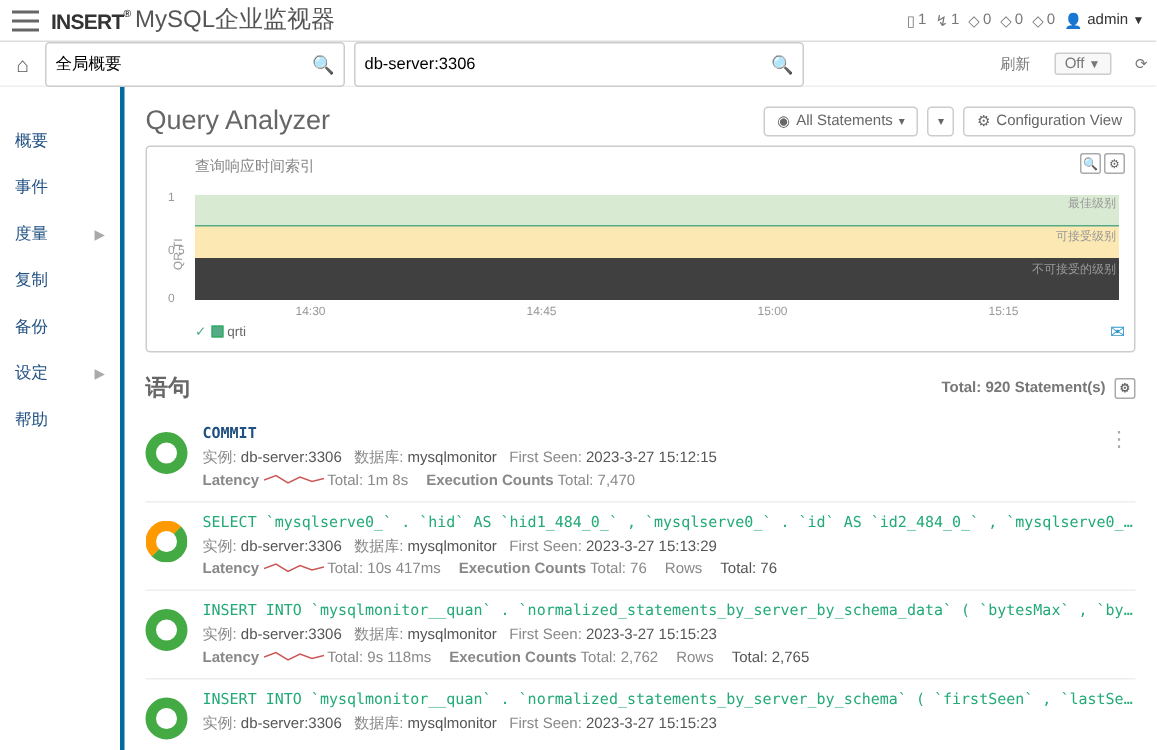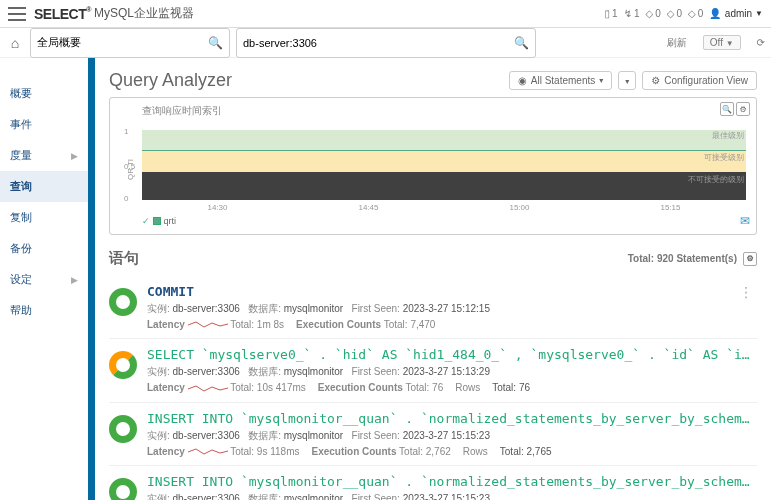--- a/index.html
+++ b/index.html
@@ -2,36 +2,36 @@
 <html><head>
 <meta charset="utf-8">
 <style>
 *{box-sizing:border-box;margin:0;padding:0;font-family:Arial,sans-serif}
 body{width:771px;height:500px;overflow:hidden;background:#fff;font-size:11px;color:#333}
 .topbar{height:28px;display:flex;align-items:center;padding:0 8px;border-bottom:1px solid #ddd}
 .hamburger{width:18px;height:14px;display:flex;flex-direction:column;justify-content:space-between;cursor:pointer;margin-right:8px}
 .hamburger span{height:2px;background:#666;display:block}
 .brand{font-weight:bold;font-size:14px;letter-spacing:-0.5px}
 .brand sup{font-size:7px;vertical-align:top}
-.brand-sub{font-size:12px;color:#555;margin-left:3px}
+.brand-sub{font-size:16px;color:#555;margin-left:3px}
 .topright{margin-left:auto;display:flex;align-items:center;gap:6px;font-size:10px;color:#777}
 .tri{display:flex;align-items:center;gap:2px}
 .user{display:flex;align-items:center;gap:3px;color:#333}
 .caret{font-size:8px}
 .searchrow{height:30px;display:flex;align-items:center;padding:0 6px;gap:6px;border-bottom:1px solid #eee}
 .home{width:18px;text-align:center;color:#555;font-size:14px}
 .searchbox{position:relative;border:1px solid #ccc;border-radius:3px;height:30px;display:flex;align-items:center;padding:0 6px;background:#fff}
 .searchbox input{border:none;outline:none;font-size:11px;width:100%}
 .searchbox .mag{position:absolute;right:6px;color:#888;font-size:12px}
 .sb1{width:200px}
 .sb2{width:300px}
 .refresh{margin-left:auto;display:flex;align-items:center;gap:16px;color:#777;font-size:10px}
 .offbtn{border:1px solid #ccc;padding:1px 6px;border-radius:2px;background:#f8f8f8}
 .main{display:flex;height:calc(500px - 58px)}
-.sidebar{width:95px;border-right:7px solid #0369a1;padding-top:20px}
+.sidebar{width:83px;border-right:3px solid #0369a1;padding-top:20px}
 .sidebar .item{padding:8px 10px;color:#205081;font-size:11px;display:flex;justify-content:space-between;align-items:center;cursor:pointer}
 .sidebar .item.active{background:#e8eef5;font-weight:bold}
 .sidebar .arrow{color:#aaa;font-size:9px}
 .content{flex:1;padding:12px 14px;overflow:hidden}
 .pagetitle{font-size:18px;color:#666;font-weight:300;display:flex;align-items:center}
 .tools{margin-left:auto;display:flex;gap:6px}
 .dd{border:1px solid #ccc;border-radius:3px;padding:3px 8px;font-size:10px;color:#666;display:flex;align-items:center;gap:4px;background:#fff}
 .gearbox{border:1px solid #ccc;border-radius:3px;padding:3px 6px;font-size:10px;color:#666;background:#fff}
 .chartbox{border:1px solid #ccc;border-radius:3px;padding:6px;margin:6px 0 14px;position:relative}
 .charttitle{font-size:10px;color:#888;margin-bottom:12px;padding-left:26px}
@@ -48,39 +48,39 @@
 .legend{margin-top:14px;margin-left:26px;font-size:9px;color:#666;display:flex;align-items:center;gap:3px}
 .legbox{width:8px;height:8px;background:#5a8;border:1px solid #3a6}
 .charticons{position:absolute;top:4px;right:6px;display:flex;gap:2px}
 .ci{width:14px;height:14px;border:1px solid #aaa;border-radius:2px;font-size:8px;display:flex;align-items:center;justify-content:center;color:#666}
 .sectiontitle{font-size:15px;color:#666;font-weight:700;display:flex;align-items:center;margin-bottom:8px}
 .totalstmt{margin-left:auto;font-size:10px;color:#777}
 .stmt{display:flex;gap:10px;padding:8px 0;border-bottom:1px solid #eee;position:relative}
 .donut{width:28px;height:28px;border-radius:50%;border:7px solid #4a4;position:relative;flex-shrink:0;margin-top:4px}
 .donut.orange{border-left-color:#f90;border-top-color:#f90}
 .stmtbody{flex:1;min-width:0}
-.sql{font-family:monospace;font-size:13px;color:#2a7;white-space:nowrap;overflow:hidden;text-overflow:ellipsis;margin-bottom:3px}
+.sql{font-family:monospace;font-size:10px;color:#2a7;white-space:nowrap;overflow:hidden;text-overflow:ellipsis;margin-bottom:3px}
 .commit{color:#205081;font-weight:bold}
 .meta{font-size:10px;color:#888;margin-bottom:3px}
 .meta b{color:#555;font-weight:normal}
 .metrics{font-size:10px;color:#555;display:flex;gap:12px;flex-wrap:wrap}
 .metrics span{color:#888}
 .spark{display:inline-block;width:40px;height:10px;vertical-align:middle}
 .dots{position:absolute;top:8px;right:4px;color:#aaa;font-size:14px;cursor:pointer}
 </style>
 </head>
 <body>
 
 <div class="topbar">
   <div class="hamburger">
       <span></span>
       <span></span>
       <span></span>
     </div>
-  <span class="brand"><span>SELECT</span><sup>®</sup></span>
+  <span class="brand"><span>INSERT</span><sup>®</sup></span>
   <span class="brand-sub">MySQL企业监视器</span>
   <div class="topright">
     <span class="tri">▯ <span>1</span></span>
     <span class="tri">↯ <span>1</span></span>
     <span class="tri">◇ <span>0</span></span>
     <span class="tri">◇ <span>0</span></span>
     <span class="tri">◇ <span>0</span></span>
     <span class="user">👤 <span>admin</span> <span class="caret">▼</span></span>
   </div>
 </div>
@@ -107,23 +107,20 @@
       <div class="item">
         <span>概要</span>
       </div>
       <div class="item">
         <span>事件</span>
       </div>
       <div class="item">
         <span>度量</span>
         <span class="arrow">▶</span>
       </div>
-      <div class="item active">
-        <span>查询</span>
-      </div>
       <div class="item">
         <span>复制</span>
       </div>
       <div class="item">
         <span>备份</span>
       </div>
       <div class="item">
         <span>设定</span>
         <span class="arrow">▶</span>
       </div>

